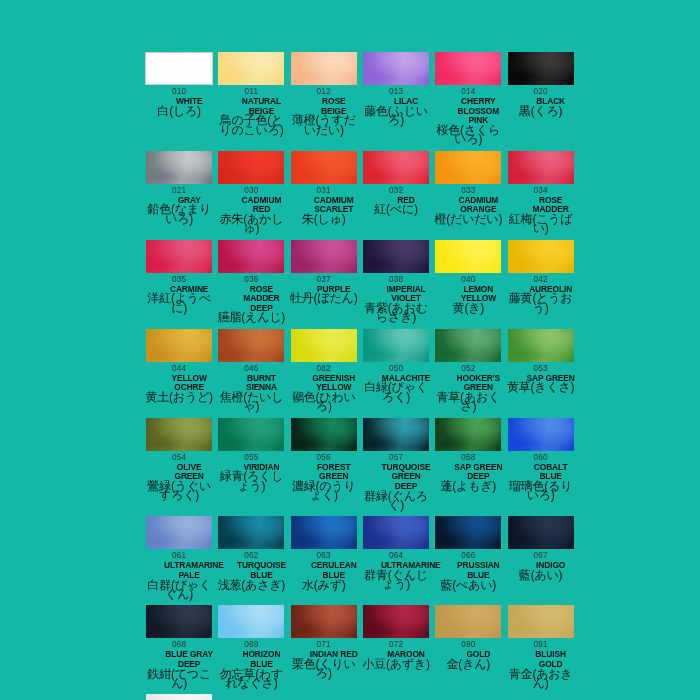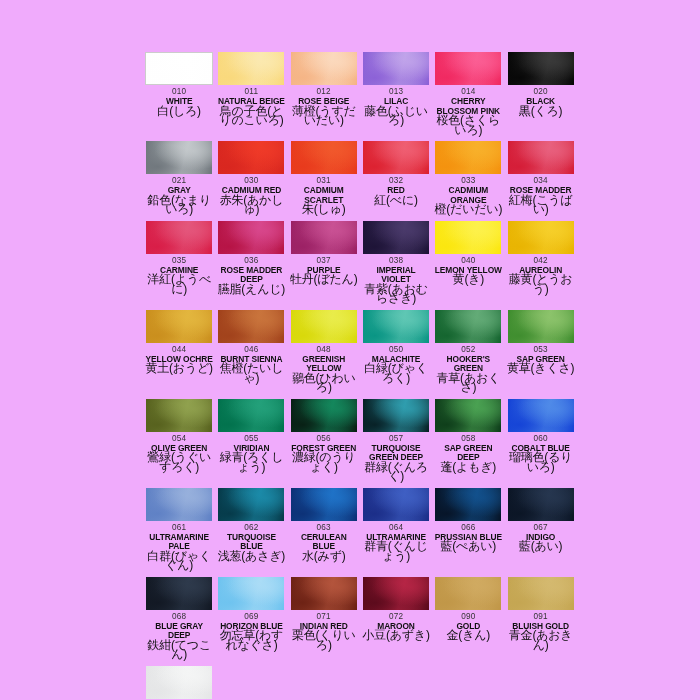--- a/index.html
+++ b/index.html
@@ -11,21 +11,21 @@
     width: 700px;
     height: 700px;
     font-family: "Liberation Sans", "DejaVu Sans", sans-serif;
     overflow: hidden;
   }
   #chart-root {
     position: absolute;
     left: 0; top: 0;
     width: 700px;
     height: 700px;
-    background: #f0abfc;
+    background: #14b8a6;
   }
   #swatch-grid {
     position: absolute;
     left: 143px;
     top: 52px;
     width: 434px;
     display: grid;
     grid-template-columns: repeat(6, 72.3px);
     grid-auto-rows: minmax(0, auto);
     row-gap: 0px;
@@ -52,20 +52,21 @@
     color: #333333;
     letter-spacing: 0.2px;
   }
   .swatch-name {
     font-size: 8.4px;
     line-height: 9.6px;
     color: #111111;
     font-weight: 700;
     letter-spacing: -0.1px;
     padding: 0 0 0 0;
+    margin-left: 20px;
   }
   .swatch-jp {
     font-size: 12px;
     line-height: 9.4px;
     color: #111111;
     font-weight: 400;
     letter-spacing: -0.2px;
   }
 </style>
 </head>
@@ -188,21 +189,21 @@
         <div class="swatch-jp">黄土(おうど)</div>
       </div>
       <div class="swatch-cell">
         <div class="swatch-chip" style="background: radial-gradient(at 72% 30%, rgba(201, 116, 60, 0.8) 0%, transparent 58%), radial-gradient(at 18% 78%, rgba(160, 64, 26, 0.9) 0%, transparent 62%), linear-gradient(105deg, rgb(160, 64, 26) 0%, rgb(201, 116, 60) 58%, rgb(160, 64, 26) 100%);"></div>
         <div class="swatch-code">046</div>
         <div class="swatch-name">BURNT SIENNA</div>
         <div class="swatch-jp">焦橙(たいしゃ)</div>
       </div>
       <div class="swatch-cell">
         <div class="swatch-chip" style="background: radial-gradient(at 72% 30%, rgba(233, 236, 74, 0.8) 0%, transparent 58%), radial-gradient(at 18% 78%, rgba(216, 216, 8, 0.9) 0%, transparent 62%), linear-gradient(105deg, rgb(216, 216, 8) 0%, rgb(233, 236, 74) 58%, rgb(216, 216, 8) 100%);"></div>
-        <div class="swatch-code">048</div>
+        <div class="swatch-code">082</div>
         <div class="swatch-name">GREENISH YELLOW</div>
         <div class="swatch-jp">鶸色(ひわいろ)</div>
       </div>
       <div class="swatch-cell">
         <div class="swatch-chip" style="background: radial-gradient(at 72% 30%, rgba(95, 199, 180, 0.8) 0%, transparent 58%), radial-gradient(at 18% 78%, rgba(6, 147, 130, 0.9) 0%, transparent 62%), linear-gradient(105deg, rgb(6, 147, 130) 0%, rgb(95, 199, 180) 58%, rgb(6, 147, 130) 100%);"></div>
         <div class="swatch-code">050</div>
         <div class="swatch-name">MALACHITE</div>
         <div class="swatch-jp">白緑(びゃくろく)</div>
       </div>
       <div class="swatch-cell">

